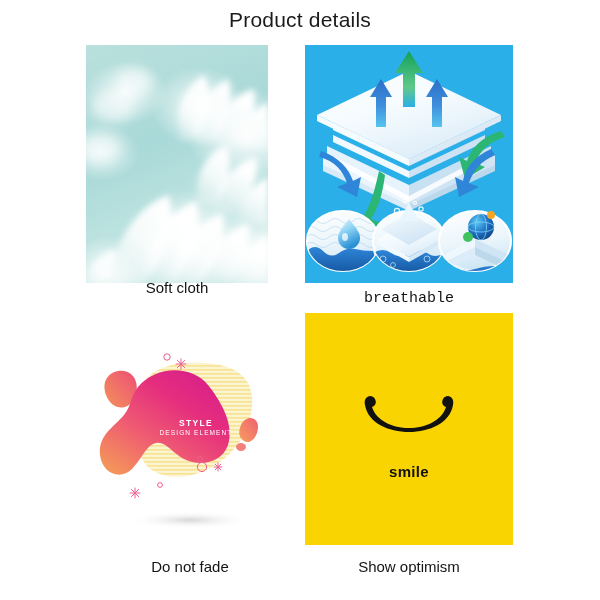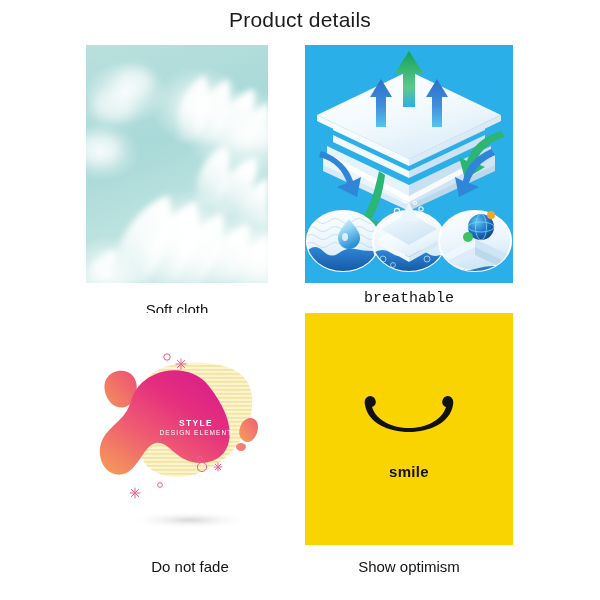--- a/index.html
+++ b/index.html
@@ -43,21 +43,21 @@
     position: absolute;
     text-align: center;
     font-size: 15px;
     color: #141414;
     width: 100%;
     left: 0;
   }
   
   #card-soft-cloth { left: 86px; top: 45px; width: 182px; height: 268px; }
   #card-soft-cloth .card-media { left: 0; top: 0; width: 182px; height: 238px; }
-  #card-soft-cloth .card-caption { top: 256px; }
+  #card-soft-cloth .card-caption { top: 234px; }
 
   
   #card-breathable { left: 305px; top: 45px; width: 208px; height: 268px; }
   #card-breathable .card-media { left: 0; top: 0; width: 208px; height: 238px; }
   #card-breathable .card-caption { top: 245px; font-family: Liberation Mono, monospace; }
 
   
   #card-do-not-fade { left: 86px; top: 313px; width: 208px; height: 272px; }
   #card-do-not-fade .card-media { left: 0; top: 0; width: 208px; height: 232px; }
   #card-do-not-fade .card-caption { top: 245px; }

